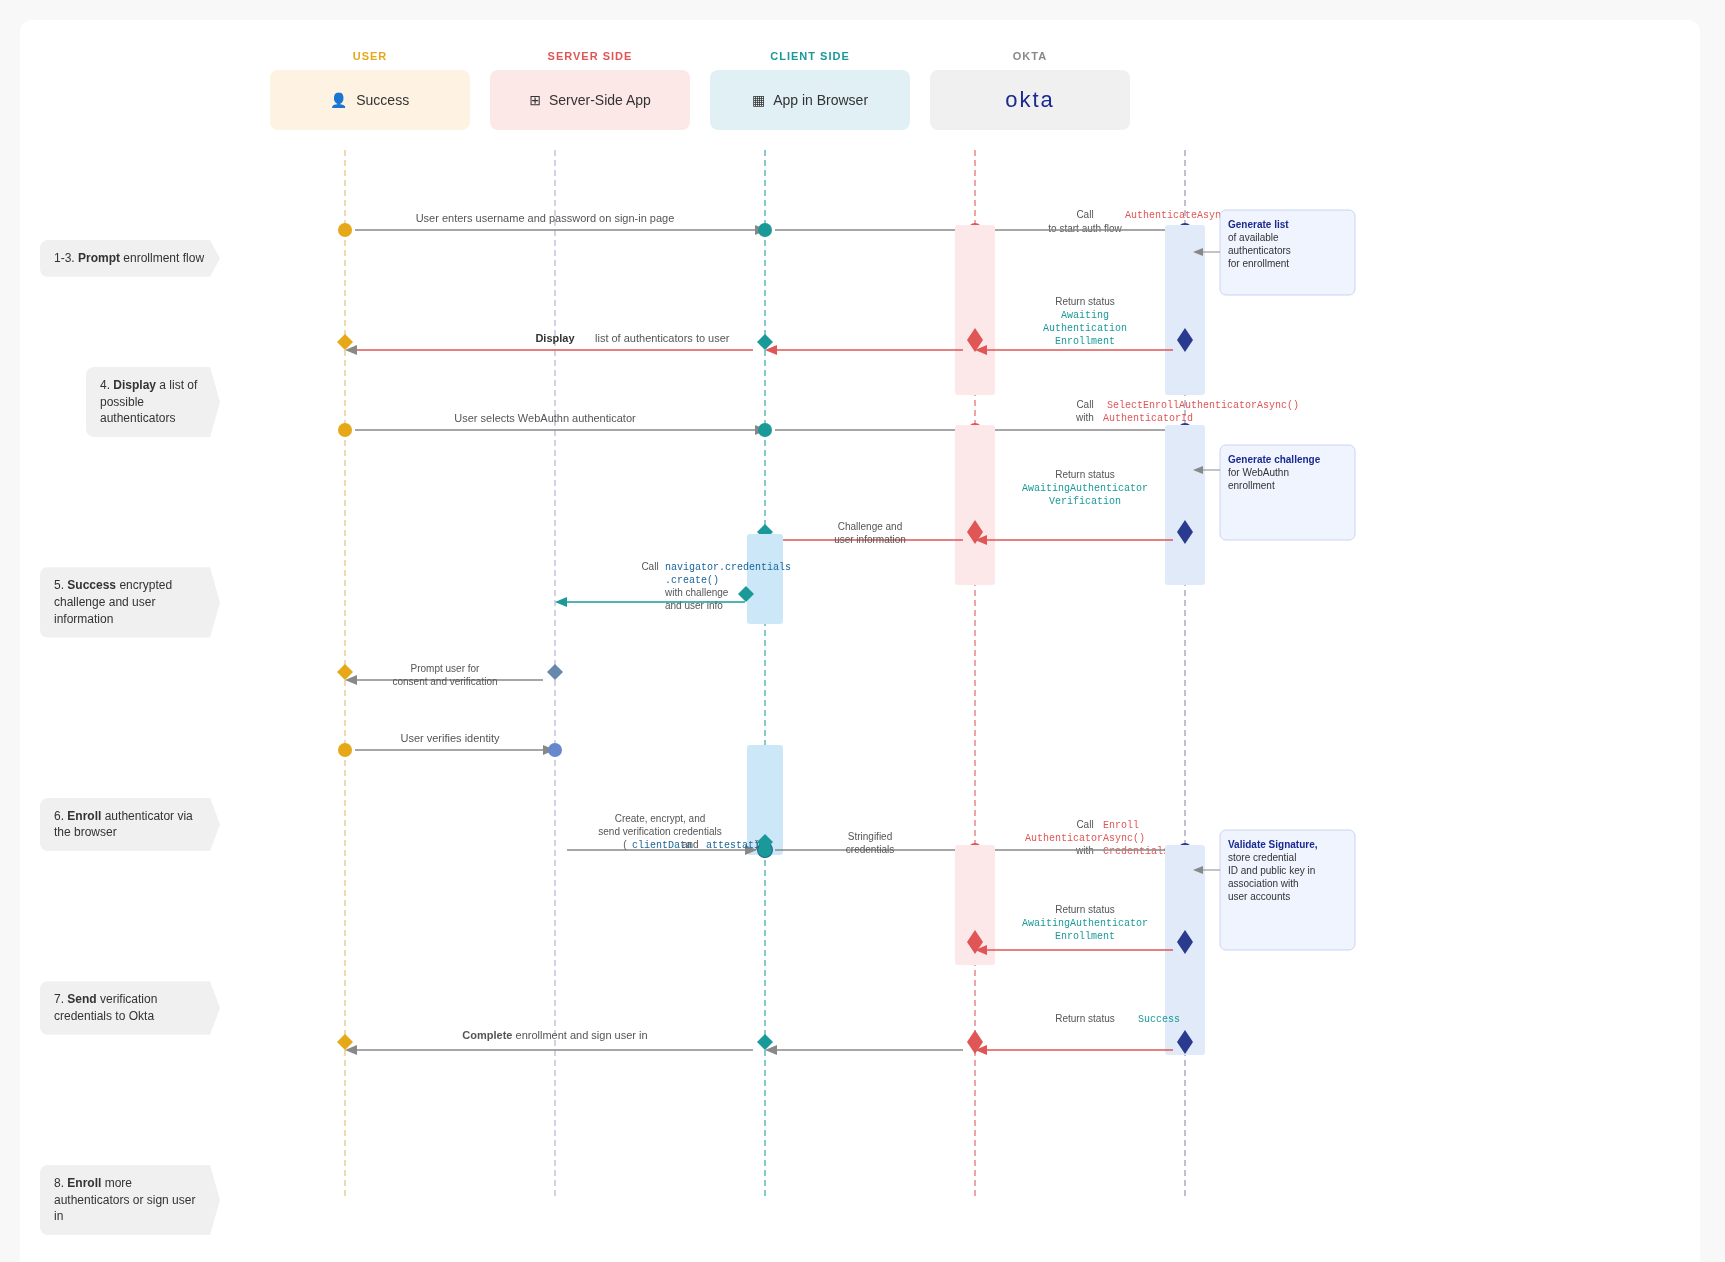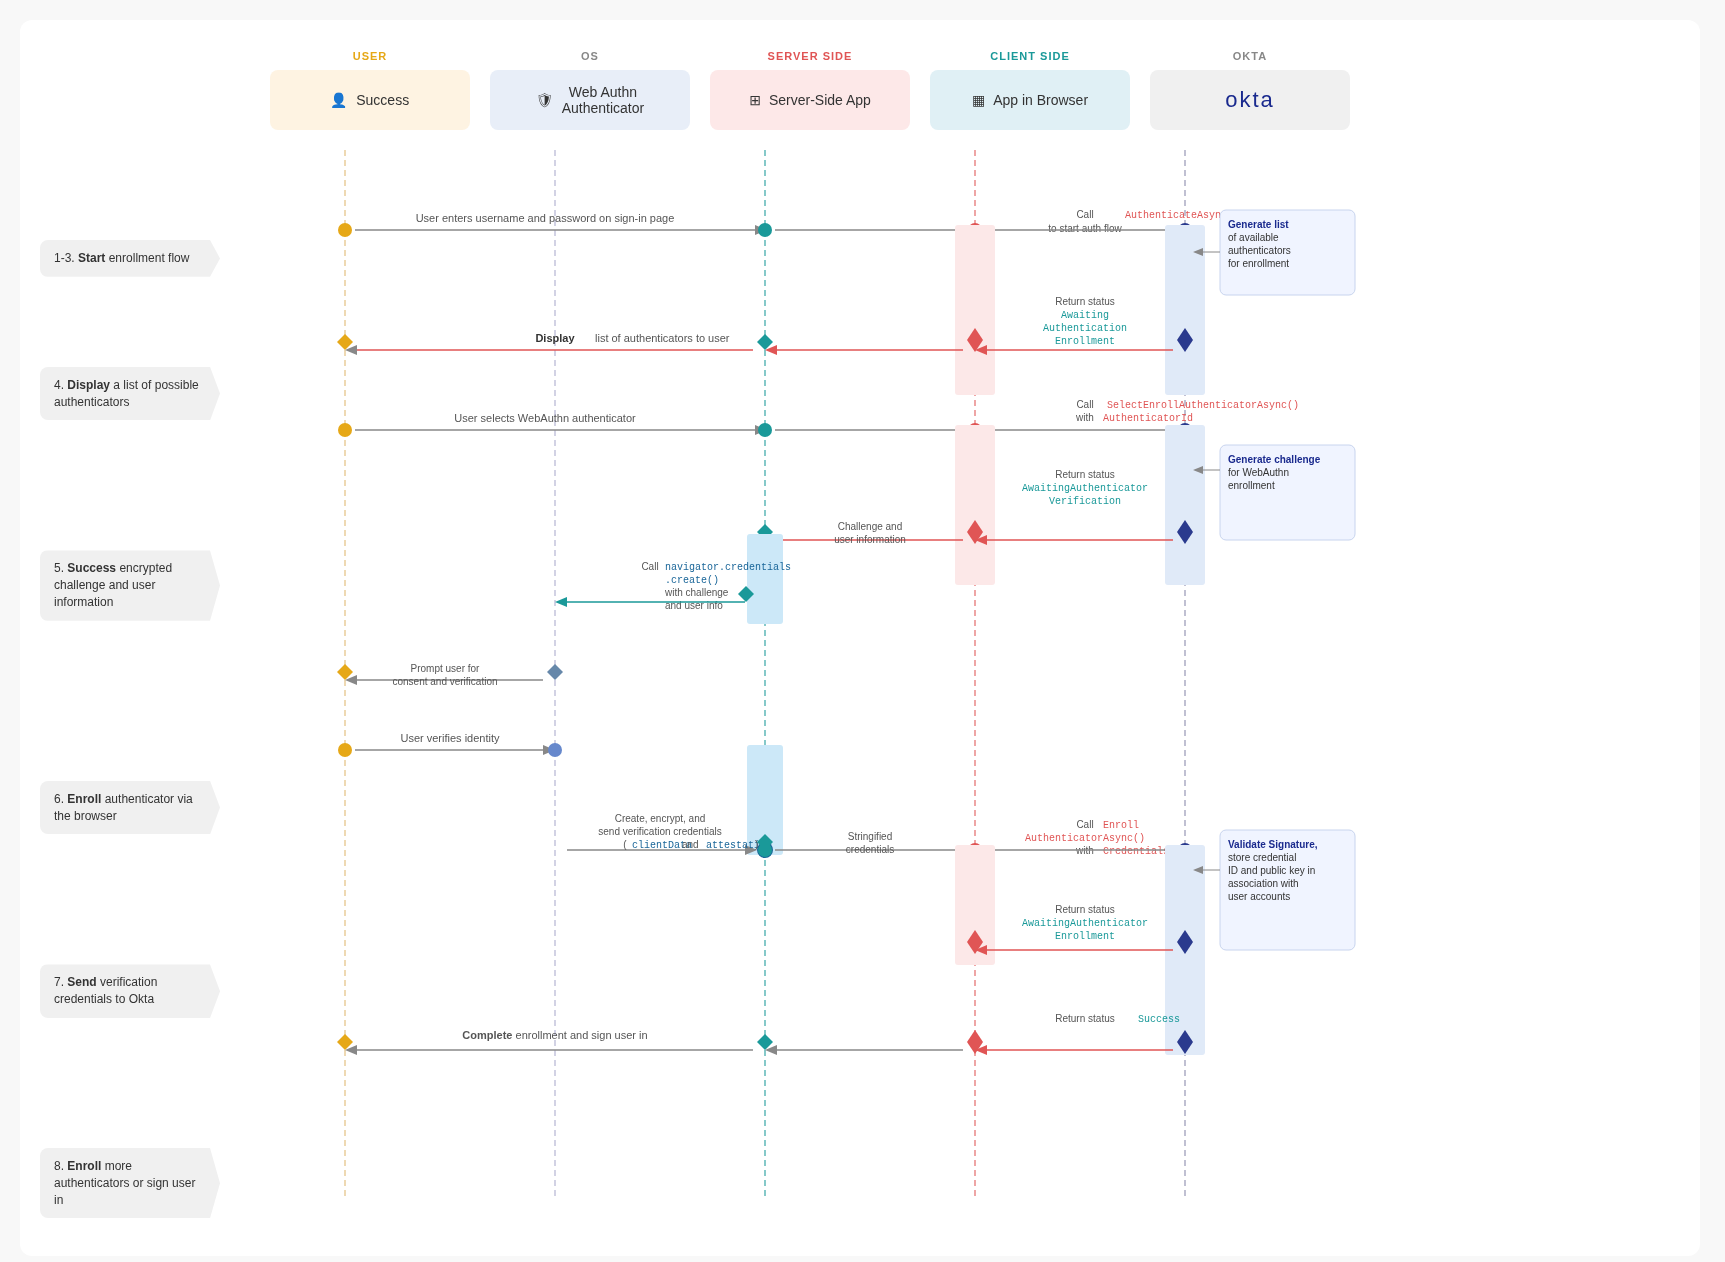--- a/index.html
+++ b/index.html
@@ -111,27 +111,20 @@
 
   <div class="lane-headers">
     <div class="lane-header">
       <div class="lane-label user">USER</div>
       <div class="lane-box user-box">
         <span>👤</span>
         <span>Success</span>
       </div>
     </div>
     <div class="lane-header">
-      <div class="lane-label os">OS</div>
-      <div class="lane-box os-box">
-        <span>🛡</span>
-        <span>Web Authn<br>Authenticator</span>
-      </div>
-    </div>
-    <div class="lane-header">
       <div class="lane-label server">SERVER SIDE</div>
       <div class="lane-box server-box">
         <span>⊞</span>
         <span>Server-Side App</span>
       </div>
     </div>
     <div class="lane-header">
       <div class="lane-label client">CLIENT SIDE</div>
       <div class="lane-box client-box">
         <span>▦</span>
@@ -145,24 +138,24 @@
       </div>
     </div>
   </div>
 
   <div class="main-area">
 
     <div class="steps-sidebar">
       <div style="height: 60px;"></div>
 
       <div class="step-label" style="margin-top:30px; margin-bottom: 90px;">
-        1-3. <b>Start</b> enrollment flow
-      </div>
-
-      <div class="step-label" style="margin-bottom: 130px;">
+        1-3. <b>Prompt</b> enrollment flow
+      </div>
+
+      <div class="step-label" style="margin-bottom: 130px; margin-left: 46px;">
         4. <b>Display</b> a list of possible authenticators
       </div>
 
       <div class="step-label" style="margin-bottom: 160px;">
         5. <b>Success</b> encrypted challenge and user information
       </div>
 
       <div class="step-label" style="margin-bottom: 130px;">
         6. <b>Enroll</b> authenticator via the browser
       </div>

